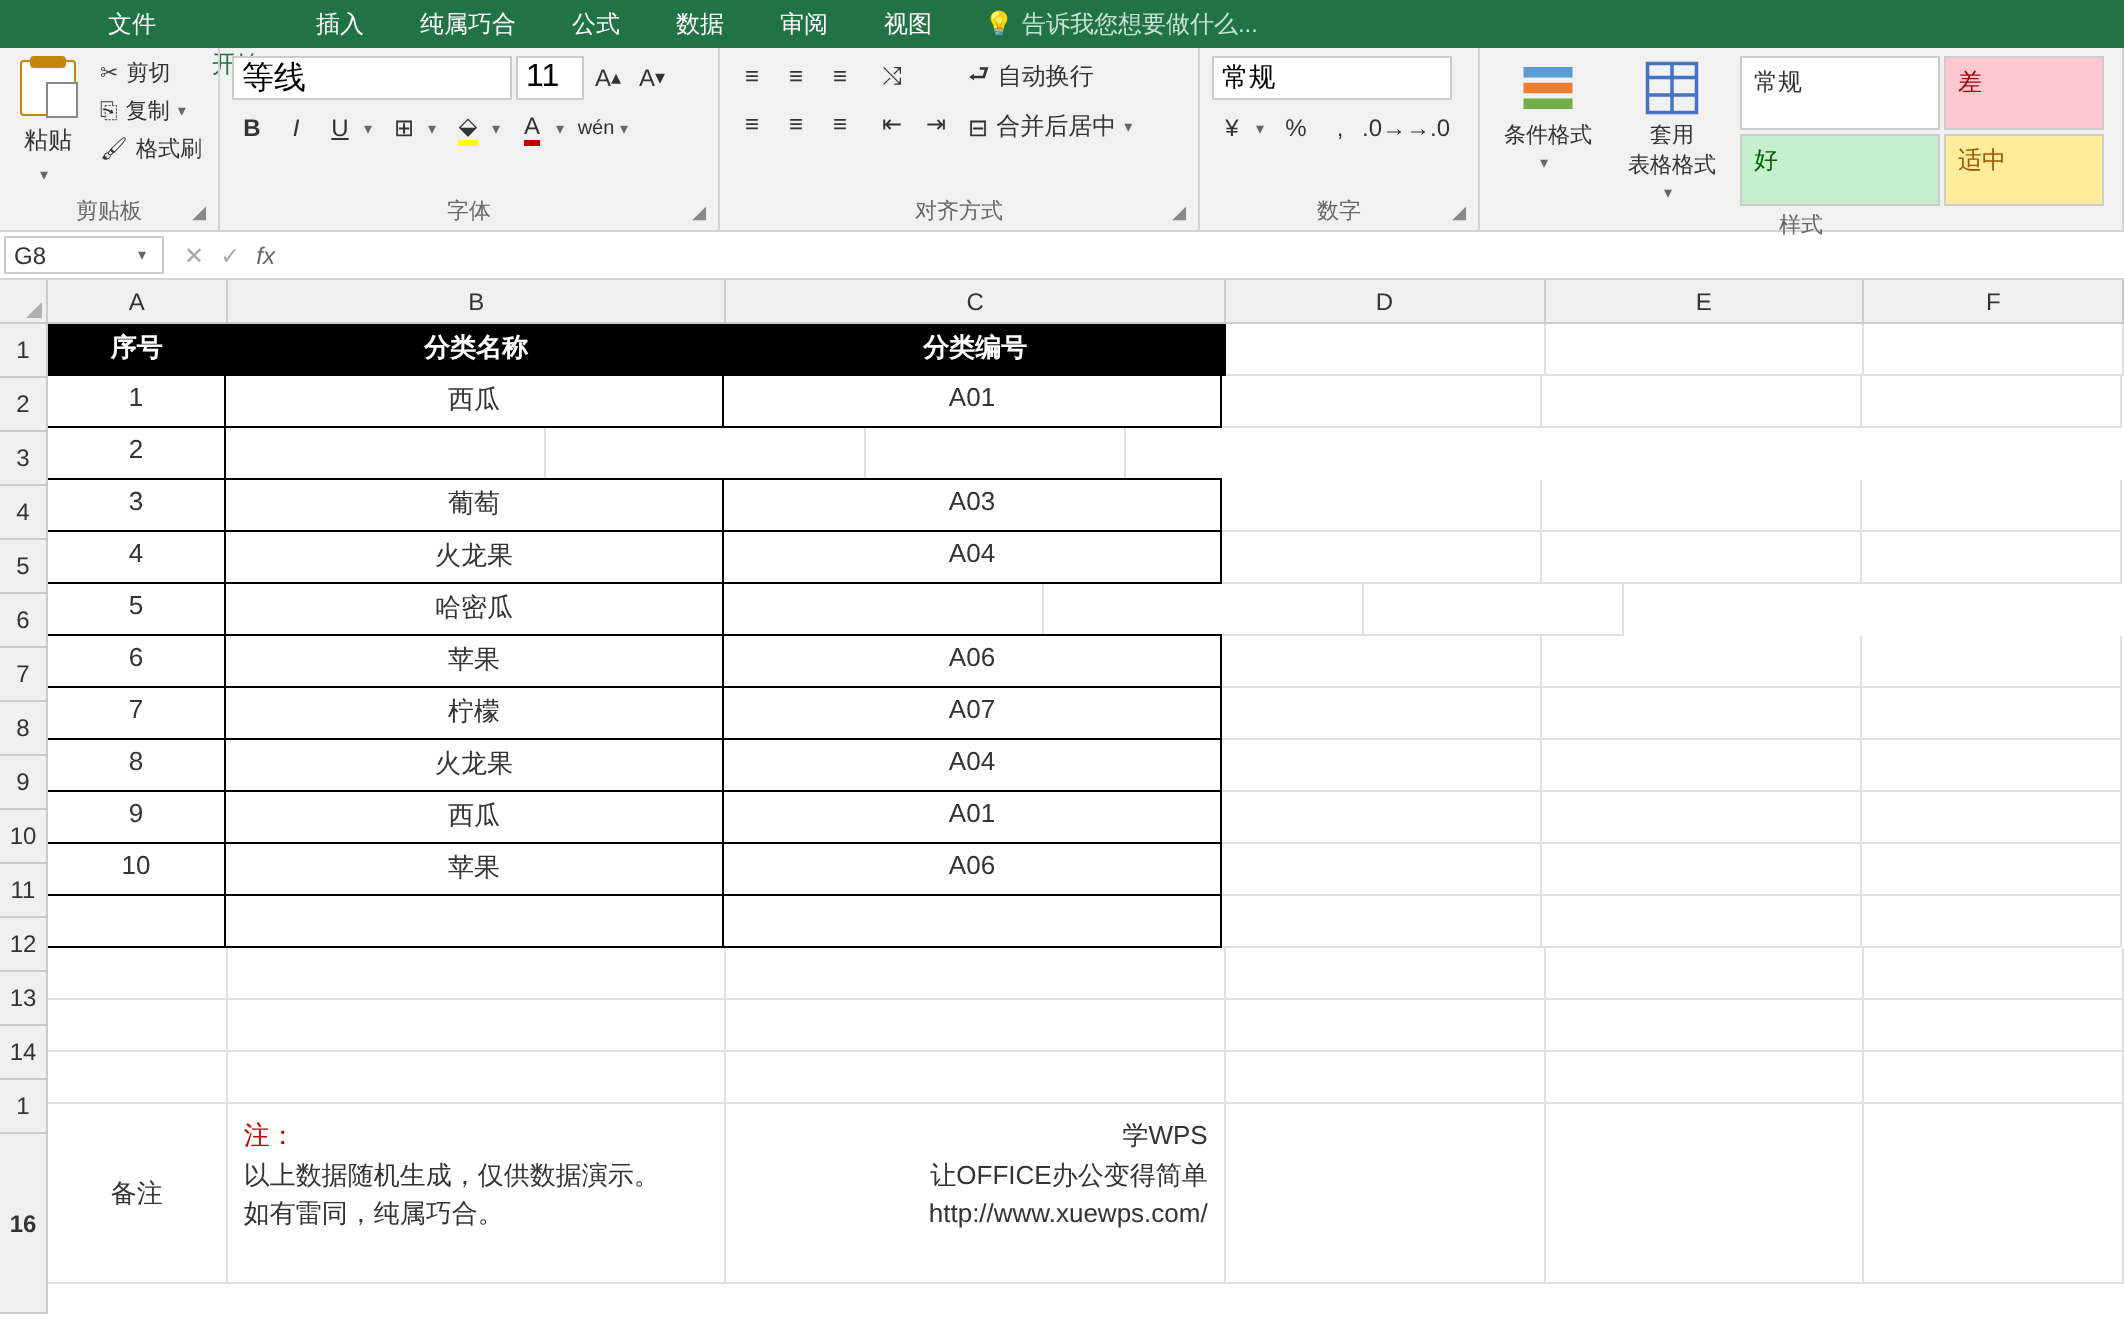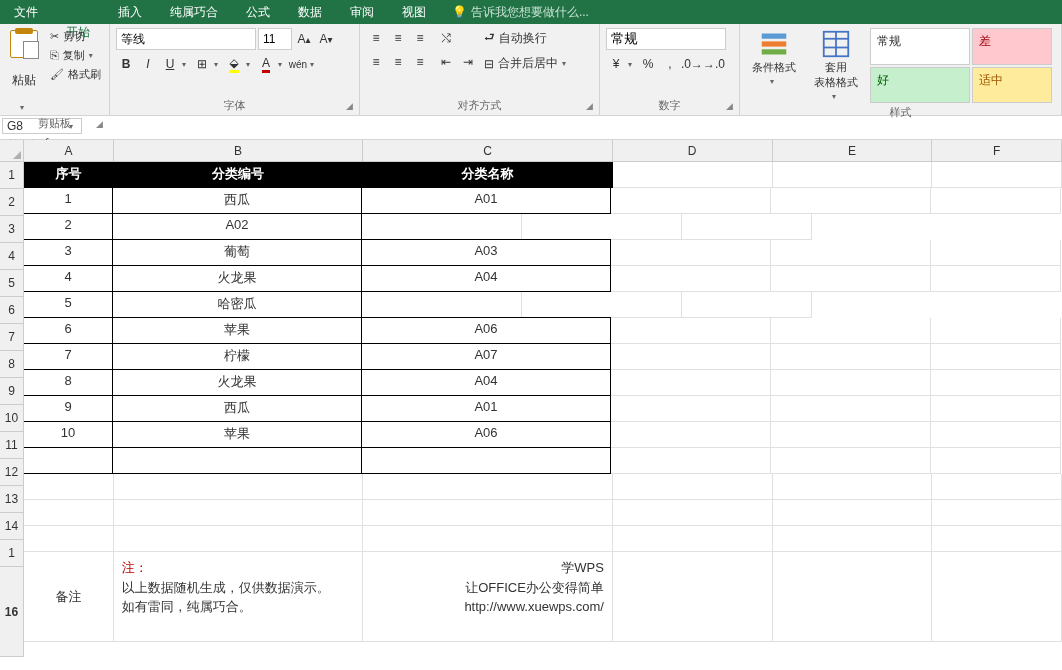--- a/index.html
+++ b/index.html
@@ -1,43 +1,43 @@
 <!DOCTYPE html>
 <html><head>
 <meta charset="utf-8">
 <style>
 * { box-sizing: border-box; margin: 0; padding: 0; font-family: "Microsoft YaHei", Arial, sans-serif; }
 body { background: #fff; font-size: 12px; color: #333; width: 1062px; height: 670px; overflow: hidden; }
 
 
-.tabs { background: #217346; height: 24px; display: flex; align-items: stretch; color: #fff; }
+.tabs { background: #217346; height: 24px; display: flex; align-items: stretch; color: #fff; padding-left: 40px; }
 .tab { padding: 4px 14px; cursor: pointer; font-size: 12px; display: flex; align-items: center; }
 .tab.active { background: #f1f1f1; color: #217346; margin-top: 28px; }
 .tell-me { color: #c8e2d4; padding-left: 12px; display: flex; align-items: center; gap: 4px; }
 .bulb { color: #ffd966; }
 
 
 .ribbon { background: #f1f1f1; height: 92px; display: flex; border-bottom: 1px solid #d4d4d4; }
 .group { border-right: 1px solid #d4d4d4; padding: 4px 6px 2px; display: flex; flex-direction: column; justify-content: space-between; }
 .group-label { text-align: center; font-size: 11px; color: #666; padding-top: 2px; position: relative; }
 .group-label .launcher { position: absolute; right: 0; bottom: 2px; color: #888; font-size: 9px; }
 .group-body { display: flex; gap: 6px; flex: 1; }
 
 
-.paste-btn { display: flex; flex-direction: column; align-items: center; gap: 14px; padding: 2px 4px; }
+.paste-btn { display: flex; flex-direction: column; align-items: center; gap: 4px; padding: 2px 4px; }
 .paste-icon { width: 28px; height: 28px; background: linear-gradient(#fff,#fff); border: 1px solid #c5860e; border-radius: 2px; position: relative; }
 .paste-icon::before { content: ""; position: absolute; left: 4px; top: -3px; width: 18px; height: 6px; background: #c5860e; border-radius: 2px; }
 .paste-icon::after { content: ""; position: absolute; right: -2px; bottom: -2px; width: 14px; height: 16px; background: #fff; border: 1px solid #888; }
 .mini-list { display: flex; flex-direction: column; gap: 2px; font-size: 11px; }
 .mini-list div { display: flex; align-items: center; gap: 4px; padding: 1px 2px; }
 .scissors { color: #444; }
 
 
 .font-row { display: flex; gap: 2px; align-items: center; }
-.font-select { height: 22px; border: 1px solid #ccc; background: #fff; font-size: 12px; }
+.font-select { height: 22px; border: 1px solid #ccc; background: #fff; font-size: 16px; }
 .font-name { width: 140px; padding: 2px 4px; }
 .font-size { width: 34px; padding: 2px 4px; }
 .btn-sm { width: 20px; height: 20px; display: inline-flex; align-items: center; justify-content: center; border: 1px solid transparent; cursor: pointer; font-size: 12px; }
 .dd { width: 8px; font-size: 8px; color: #666; }
 .font-col { display: flex; flex-direction: column; gap: 4px; }
 
 
 .align-grid { display: grid; grid-template-columns: repeat(3, 20px); gap: 2px; }
 .align-col { display: flex; flex-direction: column; gap: 4px; }
 
@@ -48,21 +48,21 @@
 .big-btn { display: flex; flex-direction: column; align-items: center; gap: 2px; padding: 2px 6px; font-size: 11px; }
 .big-btn svg { width: 28px; height: 28px; }
 .style-cells { display: grid; grid-template-columns: 100px 80px; gap: 2px; }
 .style-cell { padding: 4px 6px; border: 1px solid #ccc; font-size: 12px; }
 .sc-normal { background: #fff; }
 .sc-bad { background: #ffc7ce; color: #9c0006; }
 .sc-good { background: #c6efce; color: #006100; }
 .sc-neutral { background: #ffeb9c; color: #9c5700; }
 
 
-.fbar { height: 24px; display: flex; align-items: stretch; border-bottom: 1px solid #d4d4d4; background: #fff; flex-direction: column; }
+.fbar { height: 24px; display: flex; align-items: stretch; border-bottom: 1px solid #d4d4d4; background: #fff; }
 .namebox { width: 80px; border: 1px solid #ccc; margin: 2px; display: flex; align-items: center; justify-content: space-between; padding: 0 4px; font-size: 12px; }
 .fbar-btns { display: flex; align-items: center; gap: 8px; padding: 0 8px; color: #aaa; }
 .fx { font-style: italic; color: #666; }
 .formula-input { flex: 1; border: none; padding: 0 4px; }
 
 
 .sheet { display: flex; height: 530px; overflow: hidden; }
 .corner { width: 24px; height: 22px; background: #f0f0f0; border-right: 1px solid #ccc; border-bottom: 1px solid #ccc; position: relative; }
 .corner::after { content: ""; position: absolute; right: 2px; bottom: 2px; border-left: 8px solid transparent; border-bottom: 8px solid #b0b0b0; }
 .colheads { display: flex; height: 22px; }
@@ -290,37 +290,36 @@
         <div class="colhead w-a">A</div>
         <div class="colhead w-b">B</div>
         <div class="colhead w-c">C</div>
         <div class="colhead w-d">D</div>
         <div class="colhead w-e">E</div>
         <div class="colhead w-f">F</div>
       </div>
     <div class="cells" id="cells">
         <div class="row">
           <div class="cell w-a hdr-cell">序号</div>
+          <div class="cell w-b hdr-cell">分类名称</div>
           <div class="cell w-c hdr-cell">分类编号</div>
-          <div class="cell w-b hdr-cell">分类名称</div>
           <div class="cell w-d"></div>
           <div class="cell w-e"></div>
           <div class="cell w-f"></div>
         </div>
         <div class="row">
           <div class="cell w-a data-cell">1</div>
           <div class="cell w-b data-cell">西瓜</div>
           <div class="cell w-c data-cell">A01</div>
           <div class="cell w-d"></div>
           <div class="cell w-e"></div>
           <div class="cell w-f"></div>
         </div>
         <div class="row">
           <div class="cell w-a data-cell">2</div>
-          <div class="cell w-c data-cell">A02</div>
           <div class="cell w-d"></div>
           <div class="cell w-e"></div>
           <div class="cell w-f"></div>
         </div>
         <div class="row">
           <div class="cell w-a data-cell">3</div>
           <div class="cell w-b data-cell">葡萄</div>
           <div class="cell w-c data-cell">A03</div>
           <div class="cell w-d"></div>
           <div class="cell w-e"></div>

